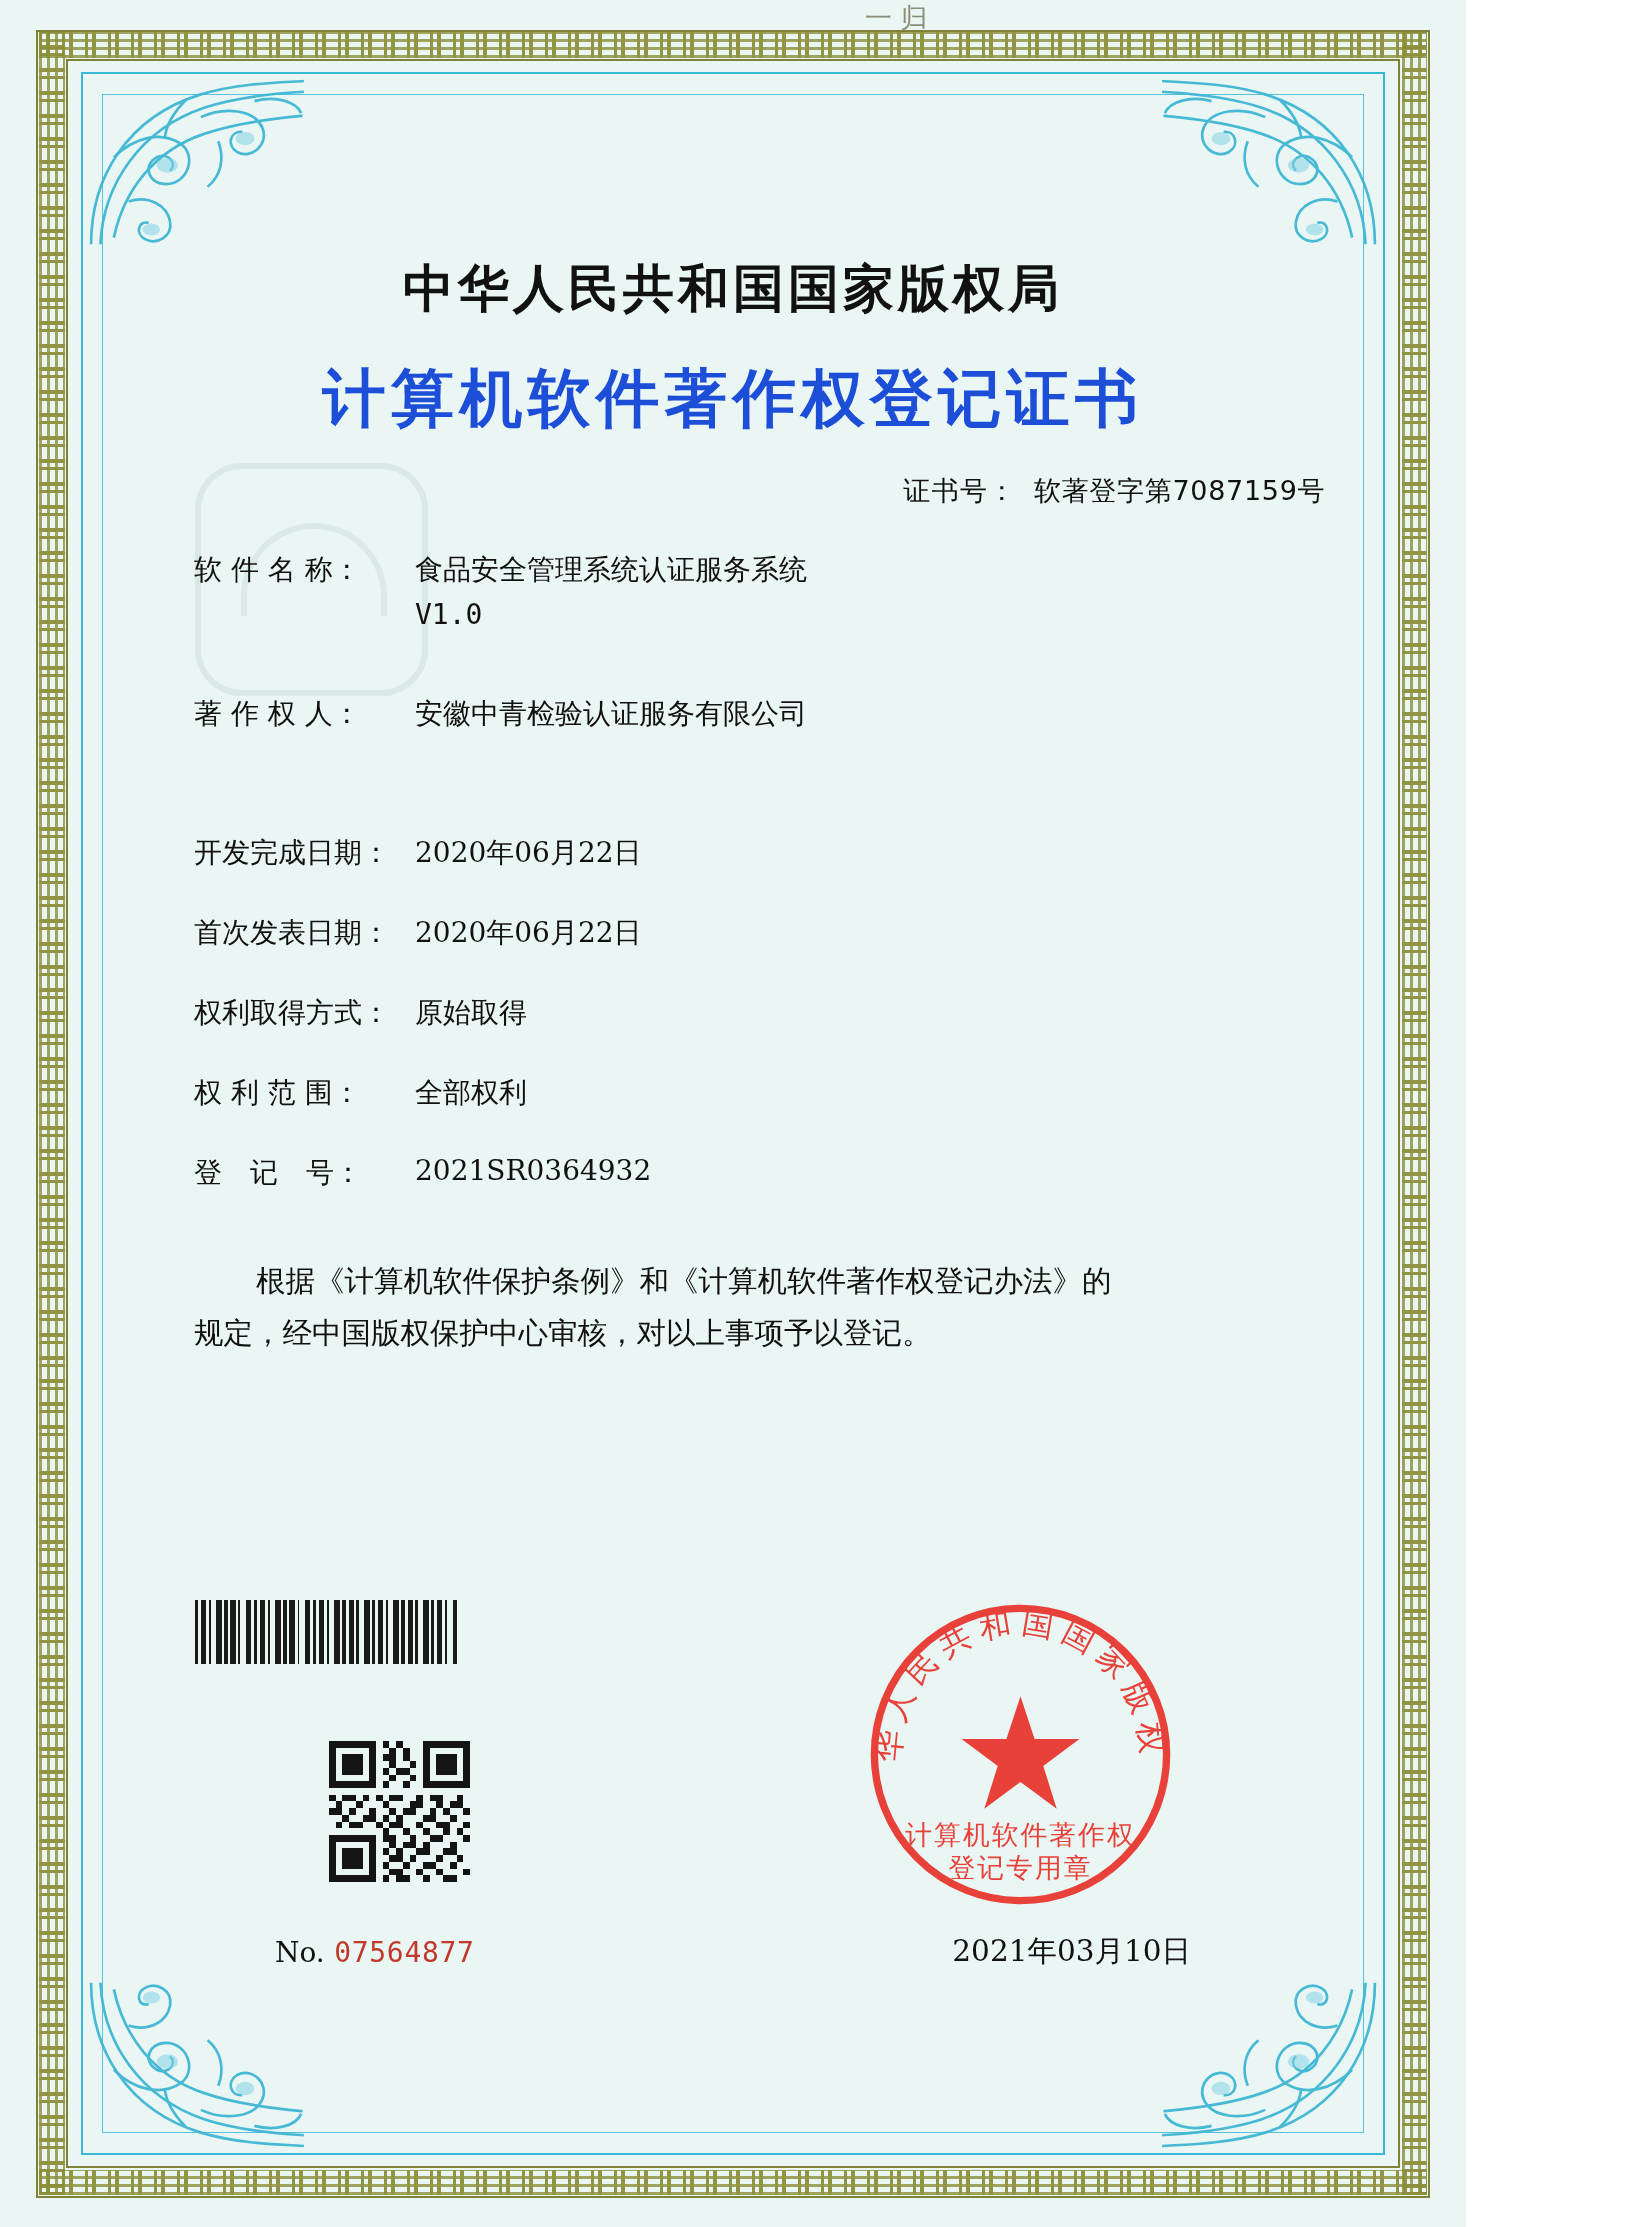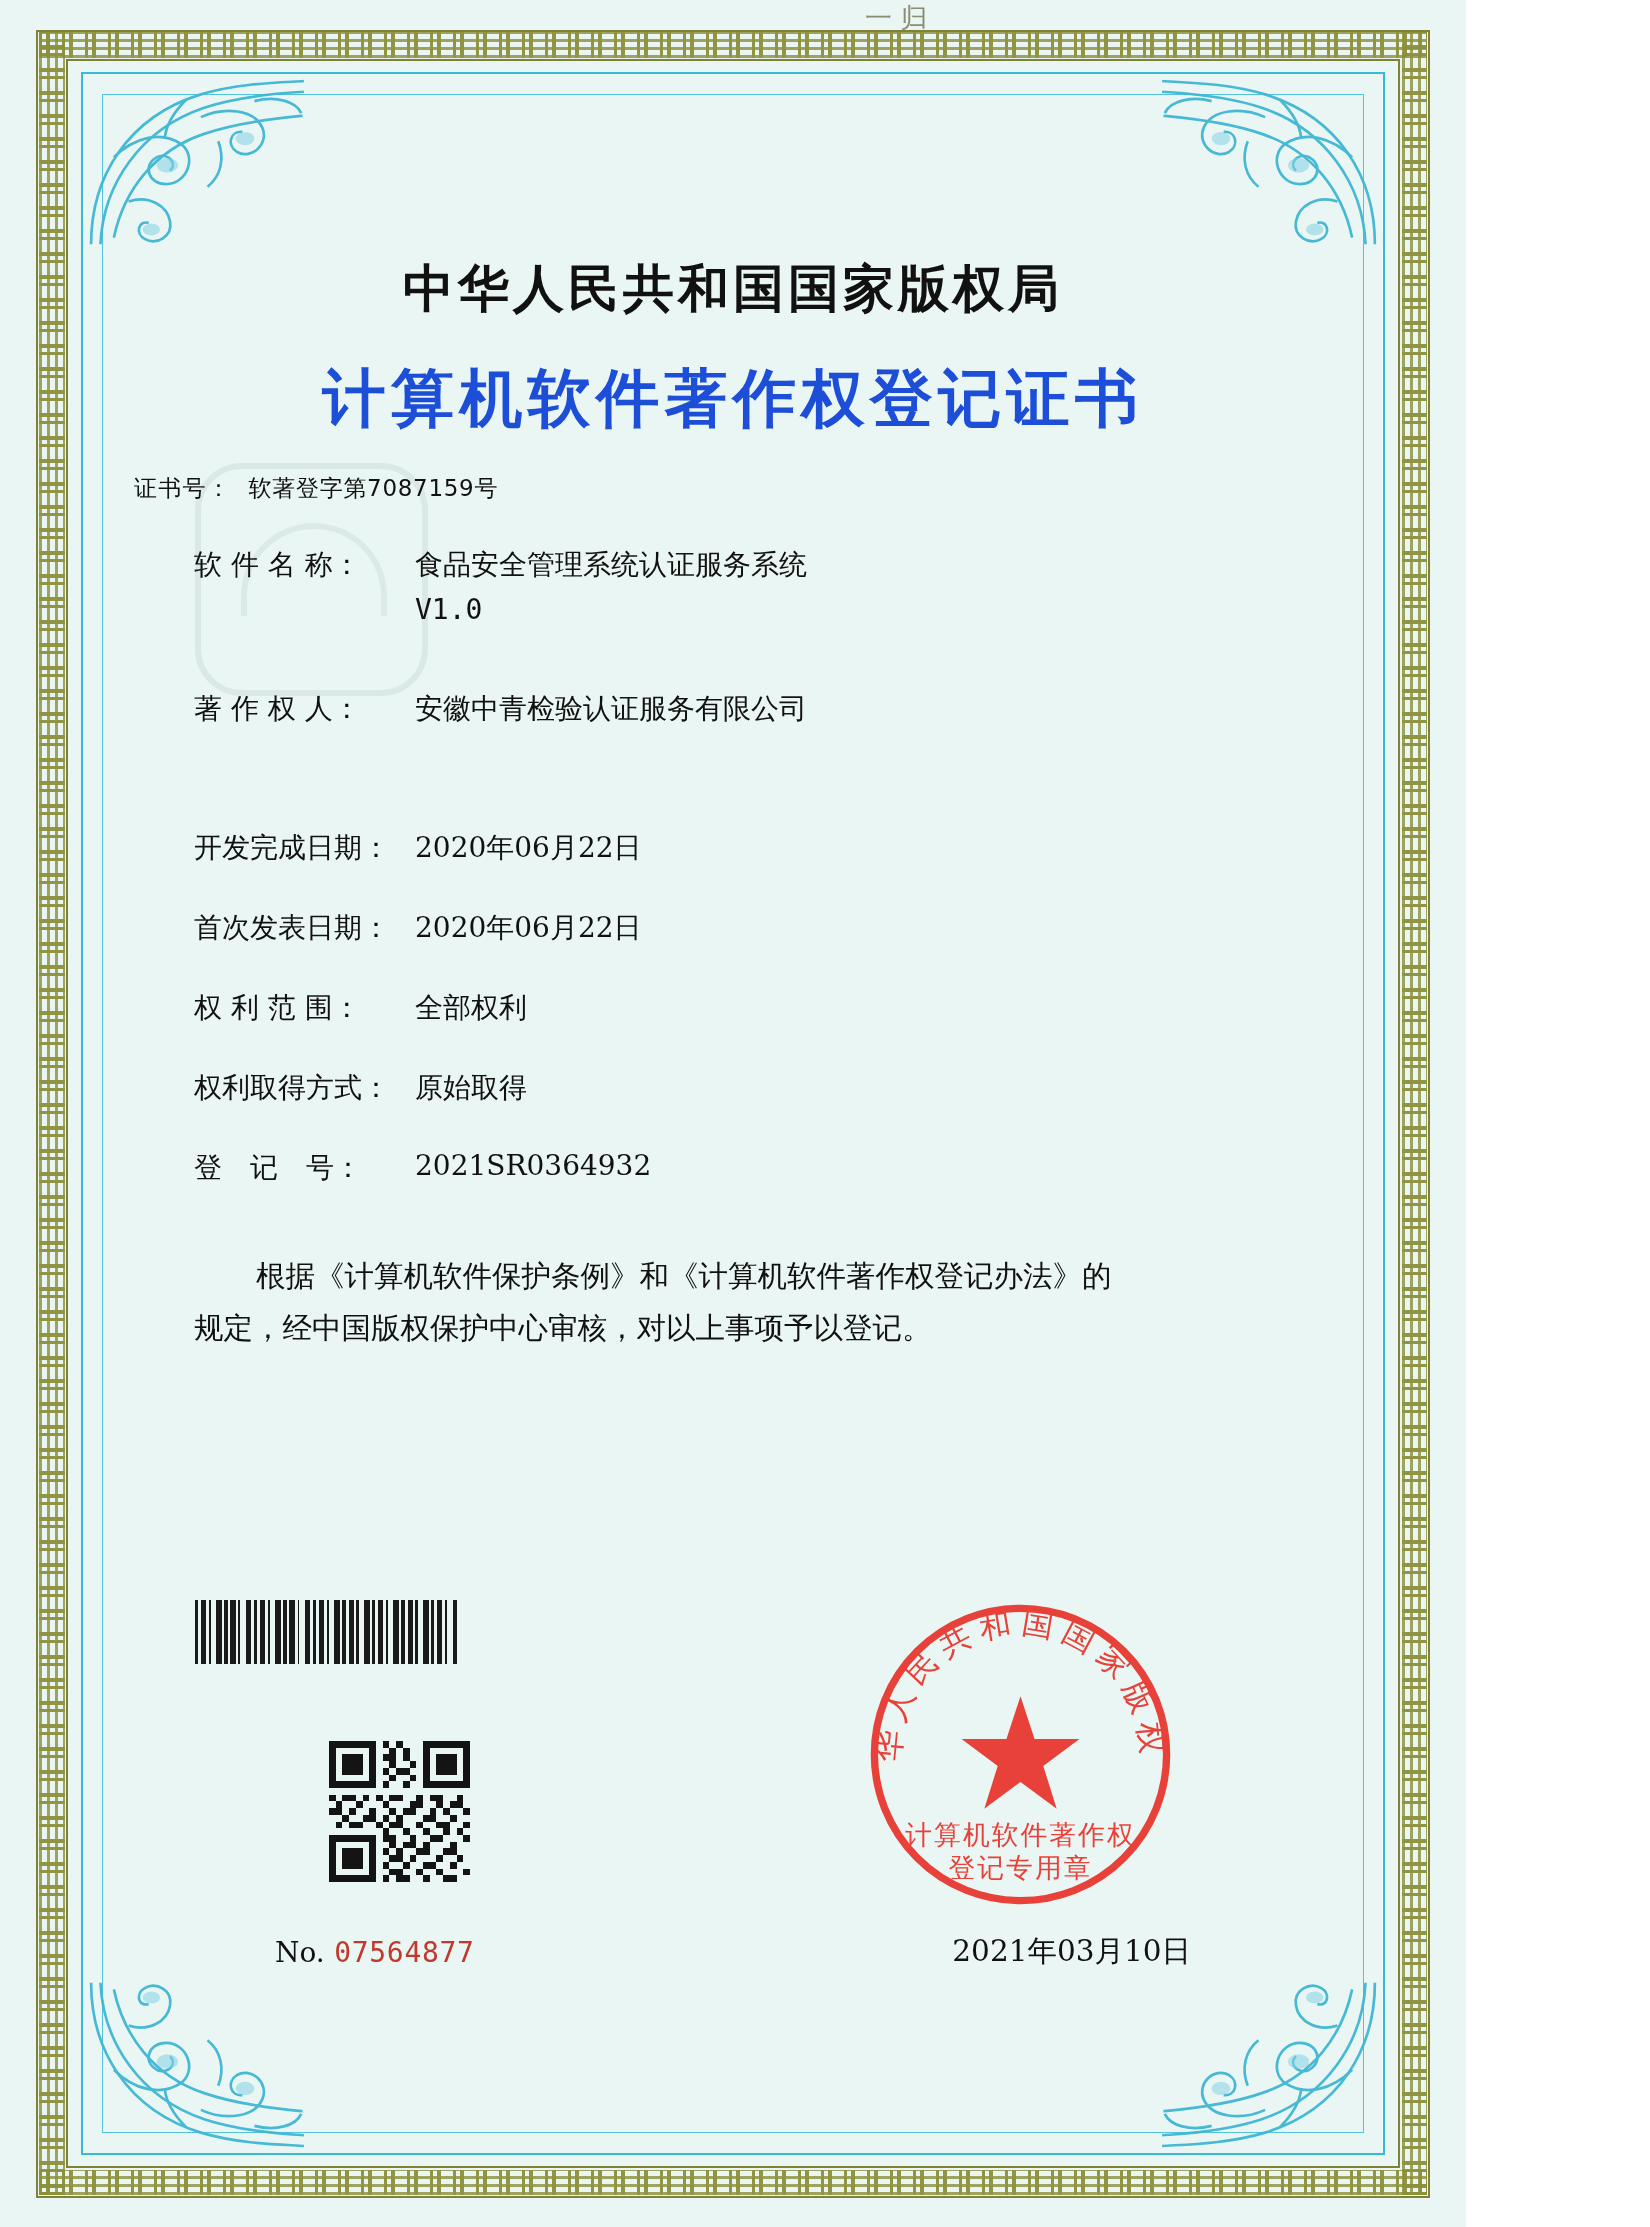--- a/index.html
+++ b/index.html
@@ -139,21 +139,22 @@
   .title-main {
     text-align: center;
     font-size: 63px;
     letter-spacing: 5.4px;
     font-weight: bold;
     color: #1d4ed8;
     margin-top: 32px;
     font-family: "DejaVu Serif", "Liberation Serif", serif;
   }
   .cert-no {
-    font-size: 23px;
+    text-align: right;
+    font-size: 27px;
     color: #111;
     margin-top: 31px;
     padding-right: 6.7px;
     letter-spacing: 0.7px;
     font-family: "DejaVu Sans", "Liberation Sans", sans-serif;
   }
   .cert-no .label { letter-spacing: 1.3px; }
   .cert-no .value { margin-left: 17.4px; }
 
   .fields {
@@ -398,27 +399,27 @@
         <span class="field-label lbl-w1">开发完成日期：</span>
         <span class="field-value">2020年06月22日</span>
       </div>
 
       <div class="field-row row-gap">
         <span class="field-label lbl-w1">首次发表日期：</span>
         <span class="field-value">2020年06月22日</span>
       </div>
 
       <div class="field-row row-gap">
+        <span class="field-label lbl-w1">权利取得方式：</span>
+        <span class="field-value">原始取得</span>
+      </div>
+
+      <div class="field-row row-gap">
         <span class="field-label lbl-w1">权 利 范 围：</span>
         <span class="field-value">全部权利</span>
-      </div>
-
-      <div class="field-row row-gap">
-        <span class="field-label lbl-w1">权利取得方式：</span>
-        <span class="field-value">原始取得</span>
       </div>
 
       <div class="field-row row-gap">
         <span class="field-label lbl-w1">登　记　号：</span>
         <span class="field-value">2021SR0364932</span>
       </div>
 
     </div>
 
     <div class="paragraph">

